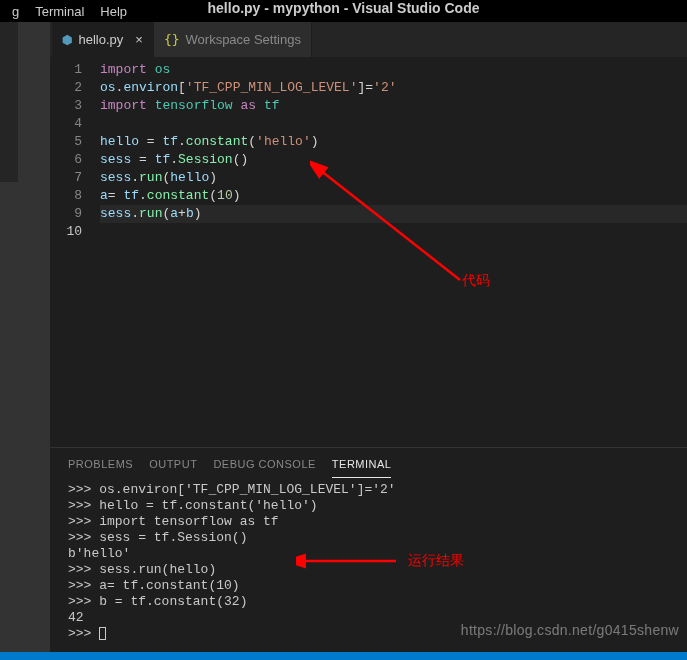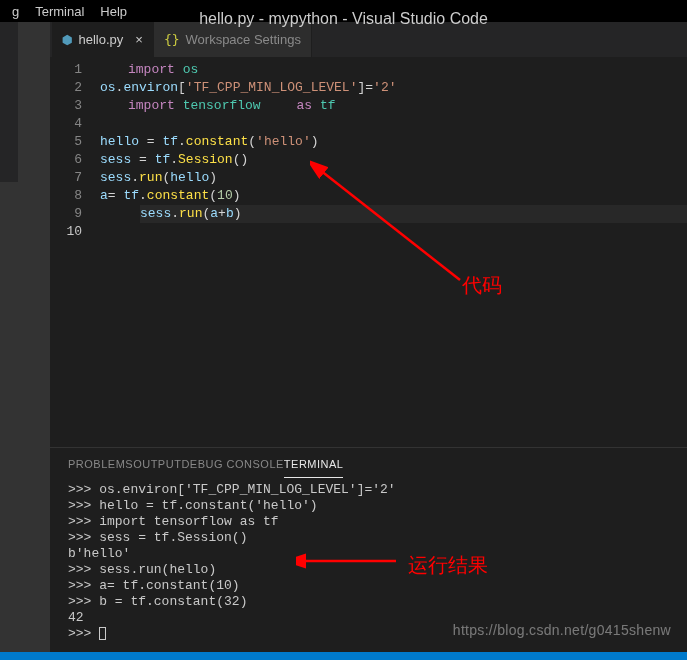--- a/index.html
+++ b/index.html
@@ -19,23 +19,24 @@
     display: flex;
     align-items: center;
     padding: 0 4px;
     color: #cccccc;
   }
   .menu-item { padding: 2px 8px; cursor: default; }
   .title-center {
     position: absolute;
     left: 50%;
     transform: translateX(-50%);
-    top: 10px;
+    top: 0;
     color: #cccccc;
-    font-size: 16px;
+    font-size: 14px;
+    font-weight: bold;
   }
   .tabs-strip {
     height: 35px;
     background: #252526;
     display: flex;
     align-items: stretch;
     padding-left: 52px;
   }
   .tab {
     display: flex;
@@ -64,38 +65,39 @@
   }
   .gutter {
     width: 100px;
     text-align: right;
     color: #858585;
     padding-right: 18px;
   }
   .gutter div { height: 18px; }
   .code { flex: 1; }
   .code-line { height: 18px; white-space: pre; }
-  .hl-line { background: #282828; margin-left: 40px; }
-  .kw { color: #c586c0; margin-left: 28px; }
+  .hl-line { background: #282828; }
+  .kw { color: #c586c0; }
   .mod { color: #4ec9b0; }
   .var { color: #9cdcfe; }
   .str { color: #ce9178; }
   .num { color: #b5cea8; }
-  .fn { color: #fde047; }
+  .fn { color: #86efac; }
   .op { color: #d4d4d4; }
 
   .panel {
     background: #1e1e1e;
     border-top: 1px solid #333;
     height: 210px;
     display: flex;
     flex-direction: column;
   }
   .panel-tabs {
     display: flex;
+    gap: 16px;
     padding: 6px 14px 0 68px;
     height: 30px;
     font-size: 11px;
     color: #888888;
   }
   .panel-tab { cursor: pointer; letter-spacing: 0.5px; padding: 4px 0; }
   .panel-tab.active { color: #e7e7e7; border-bottom: 1px solid #e7e7e7; }
   .terminal-body {
     font-family: Consolas, "Courier New", monospace;
     font-size: 13px;
@@ -114,26 +116,26 @@
   .sidebar-shadow {
     position: absolute;
     left: 0; top: 22px; width: 18px; height: 160px;
     background: #252526;
   }
 
   .annotation-label {
     position: absolute;
     color: #ff0000;
     font-family: Liberation Serif, serif;
-    font-size: 20px;
+    font-size: 14px;
     pointer-events: none;
   }
   .watermark {
     position: absolute;
-    right: 16px;
+    right: 8px;
     bottom: 22px;
     color: rgba(230,230,230,0.45);
     font-family: sans-serif;
     font-size: 14px;
     letter-spacing: 0.3px;
     pointer-events: none;
     text-align: center;
   }
   .arrow { position: absolute; pointer-events: none; }
   .status-bar { position: absolute; bottom: 0; left: 0; right: 0; height: 8px; background: #007acc; }

